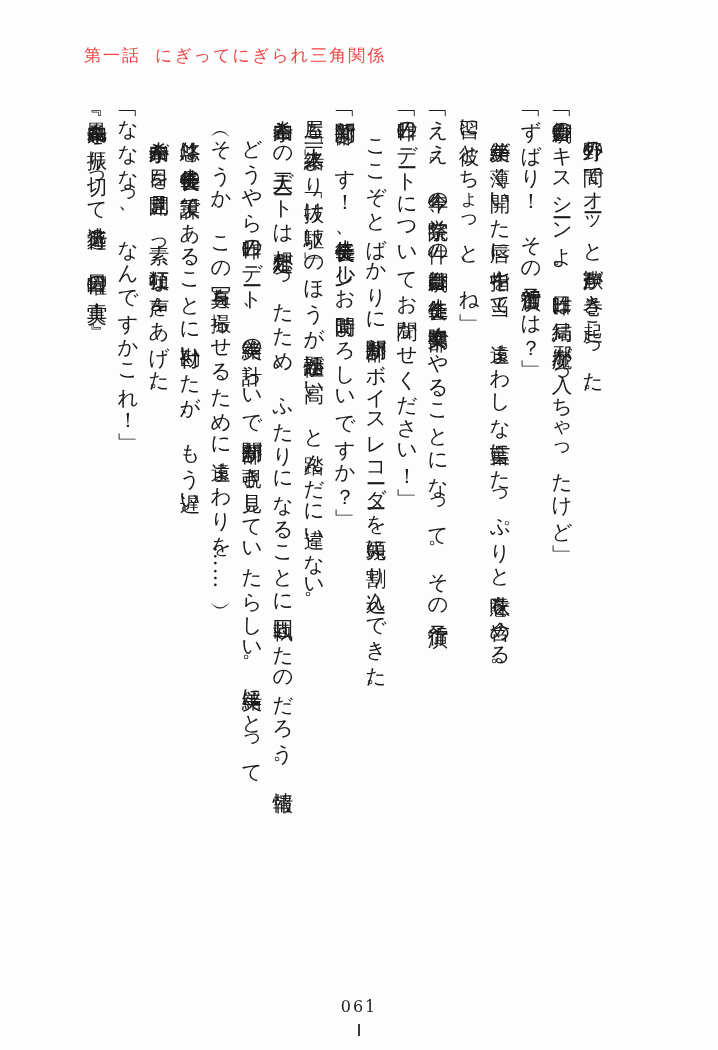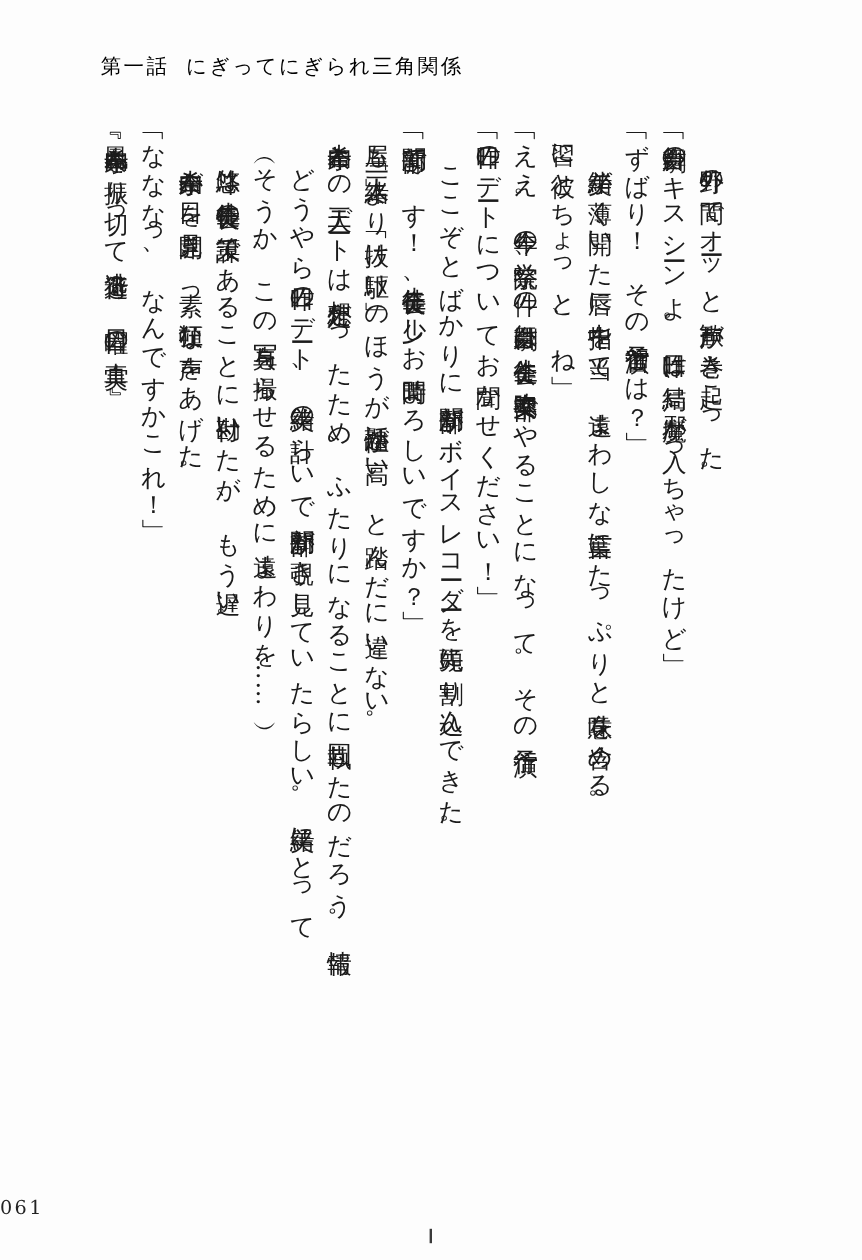--- a/index.html
+++ b/index.html
@@ -17,21 +17,21 @@
     color: #1a1a1a;
   }
   
   .header {
     position: absolute;
     top: 44px;
     left: 84px;
     font-size: 17px;
     letter-spacing: 2px;
     white-space: nowrap;
-    color: #000000;
+    color: #ef4444;
   }
   .header .chap {
     margin-right: 14px;
   }
   
   .body-area {
     position: absolute;
     top: 104px;
     right: 76px;
     left: 76px;
@@ -55,20 +55,21 @@
   }
   
   .col.indent {
     padding-top: 21px;
   }
   .page-number {
     position: absolute;
     bottom: 34px;
     left: 0;
     right: 0;
+    text-align: center;
     font-size: 16px;
     letter-spacing: 2px;
     color: #222;
     font-family: "DejaVu Serif", "Liberation Serif", serif;
   }
   .gutter-mark {
     position: absolute;
     bottom: 14px;
     left: 50%;
     width: 2px;

